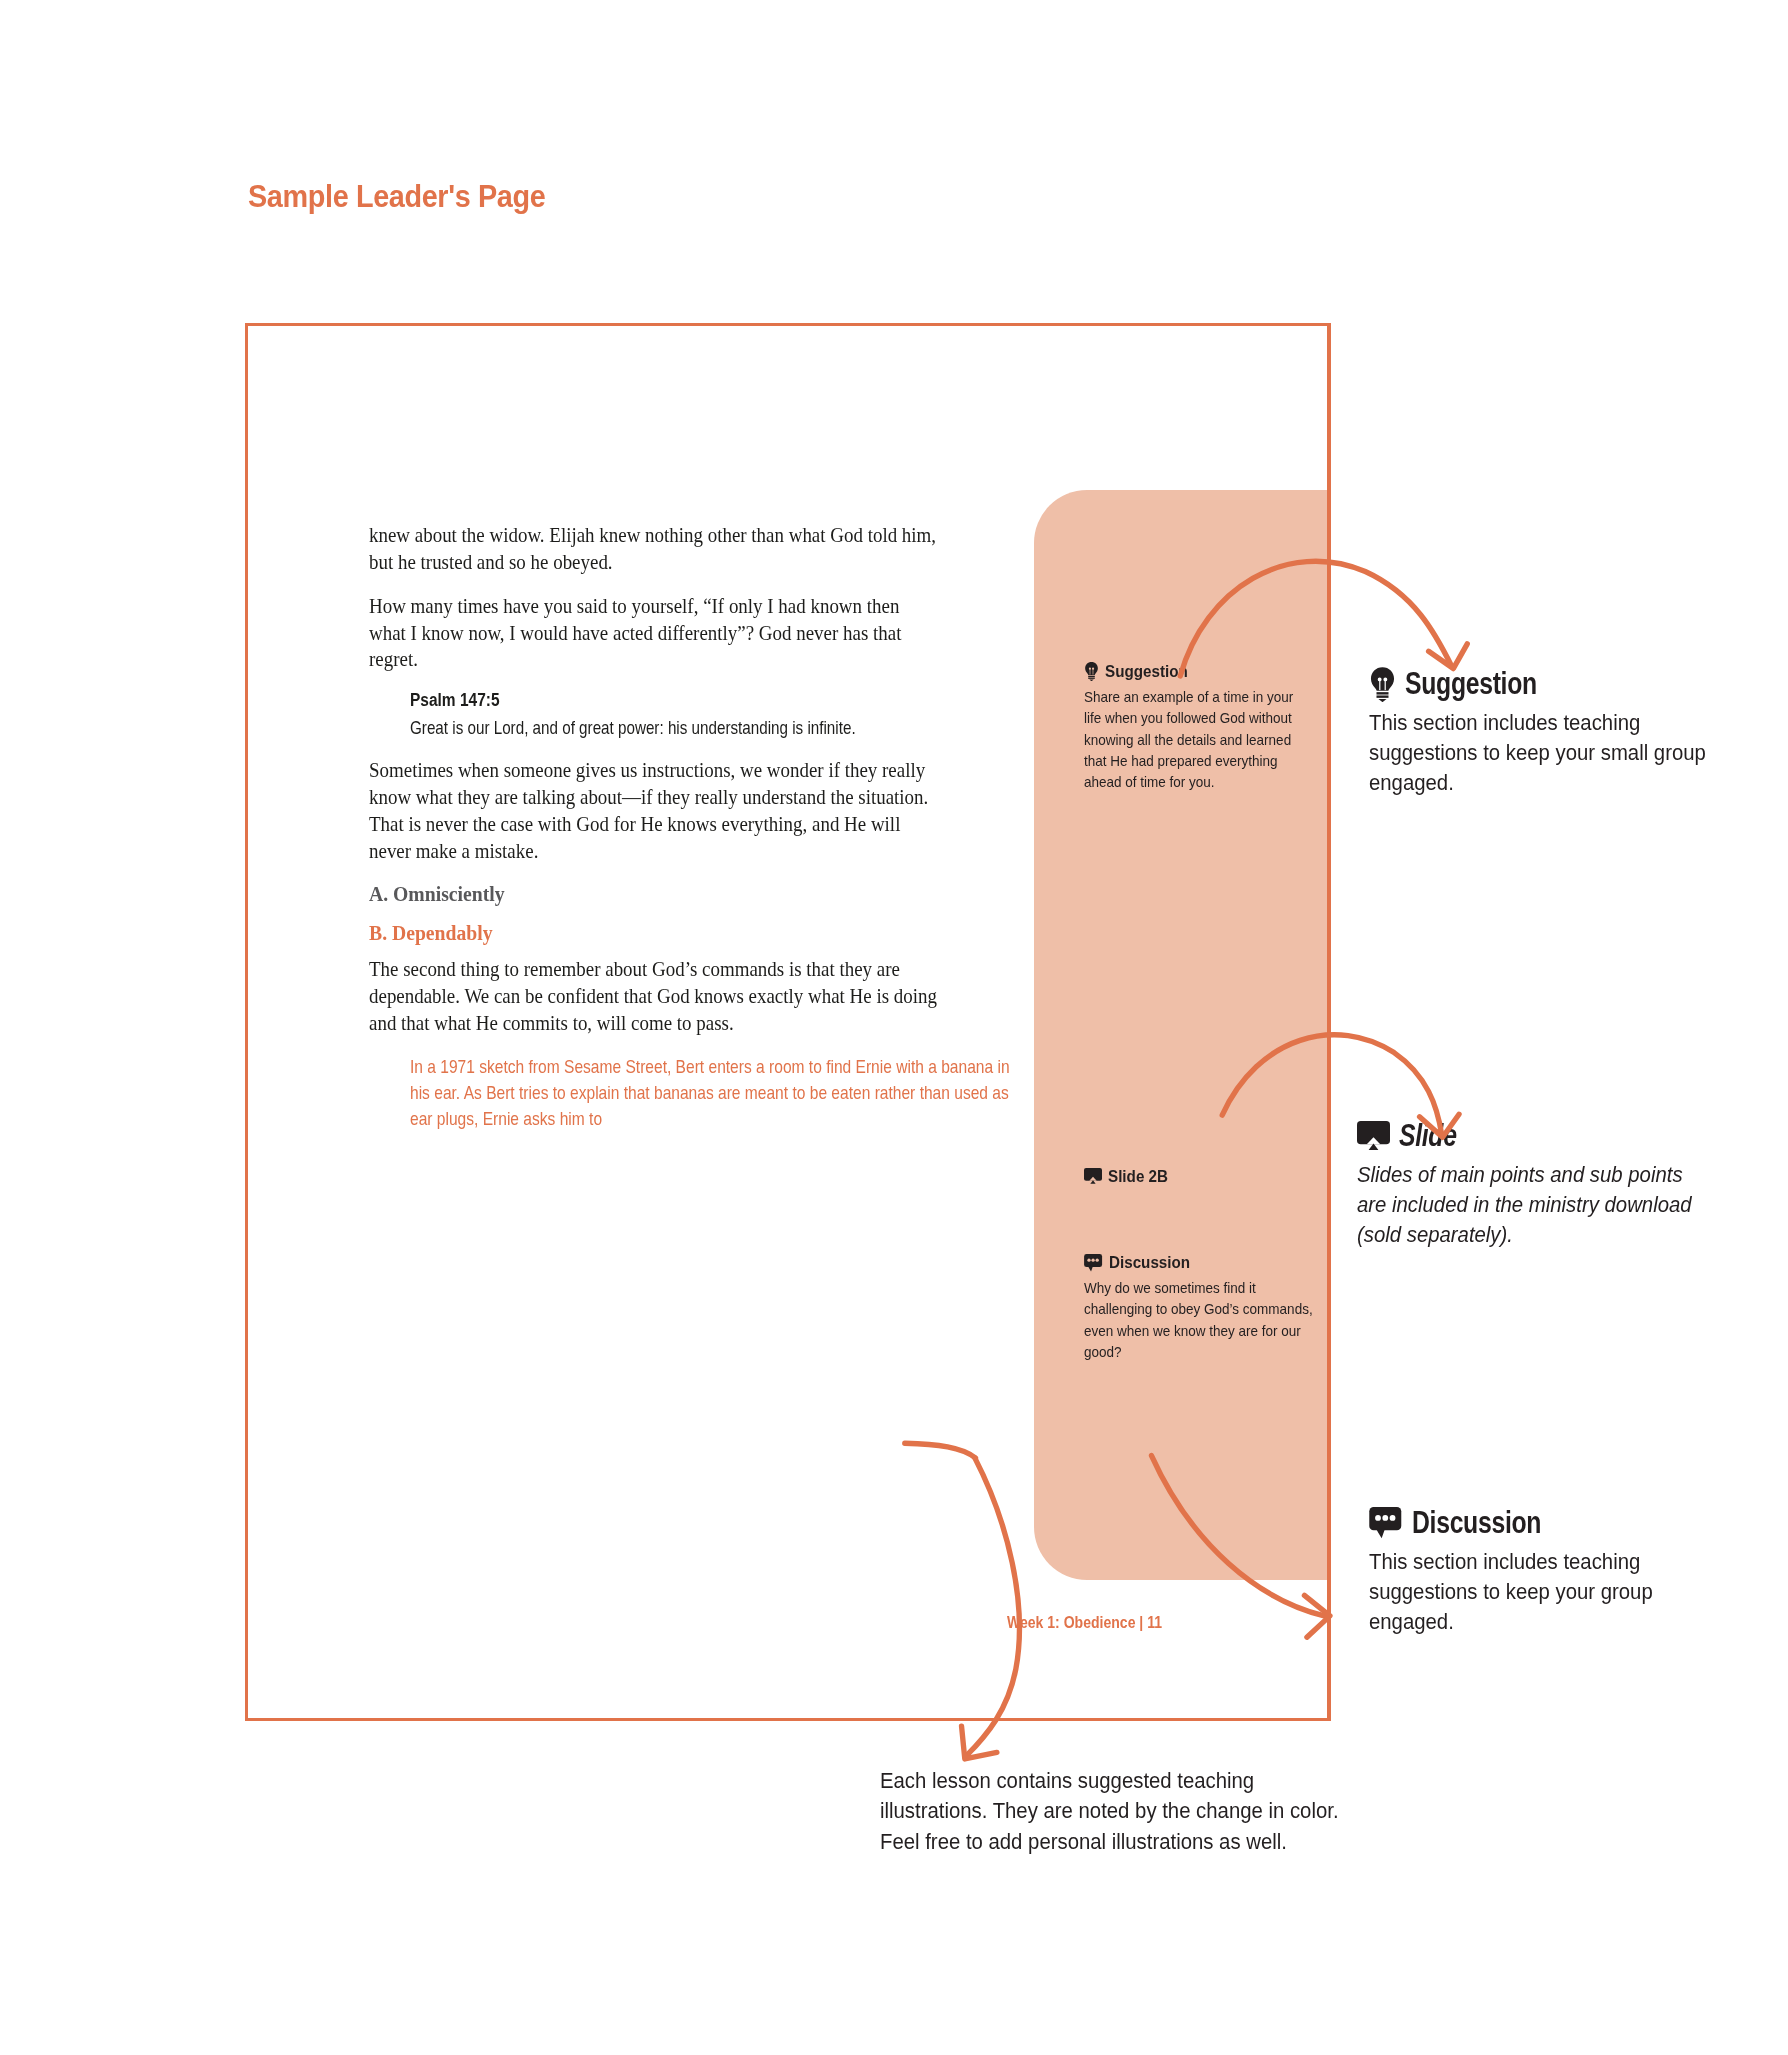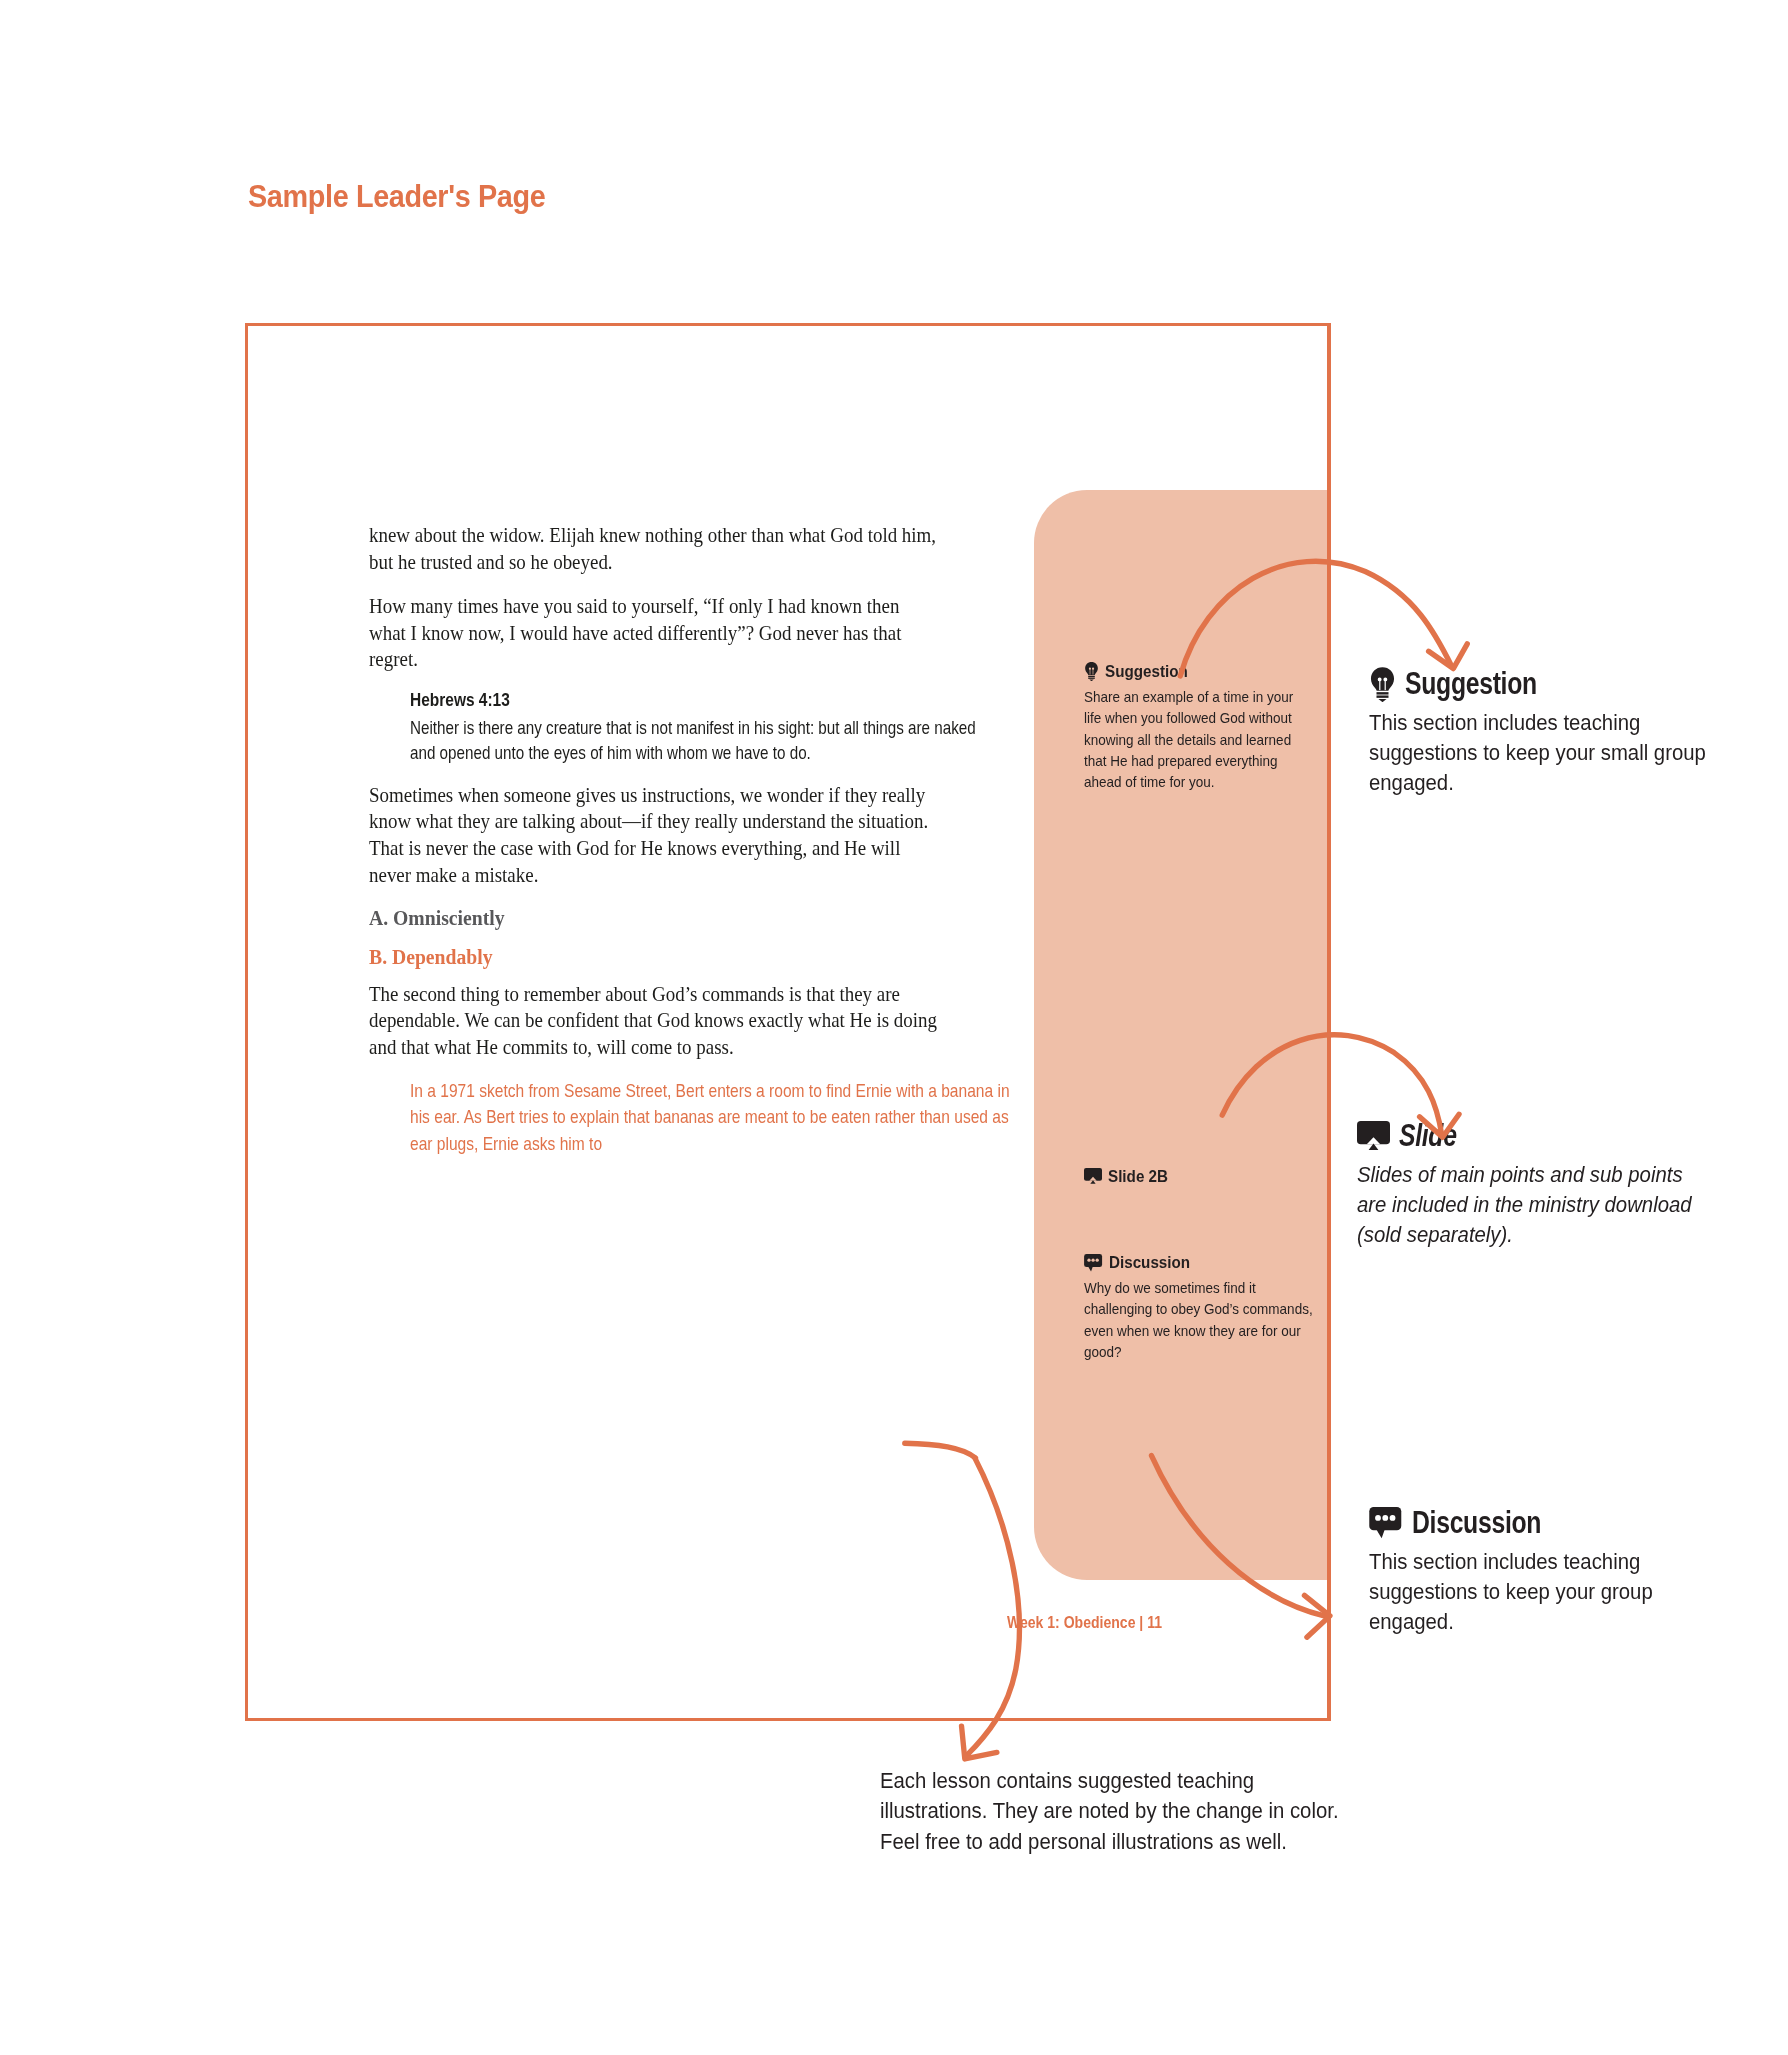--- a/index.html
+++ b/index.html
@@ -222,25 +222,25 @@
 <div class="peach-panel"></div>
 
 <div class="frame-right-edge"></div>
 
 <div class="body-col">
 
   <p class="p-serif">knew about the widow. Elijah knew nothing other than what God told him, but he trusted and so he obeyed.</p>
 
   <p class="p-serif">How many times have you said to yourself, “If only I had known then what I know now, I would have acted differently”? God never has that regret.</p>
 
-
   <div class="scripture">
-    <div class="scripture-ref">Hebrews 4:13</div>
-    <div class="scripture-text">Neither is there any creature that is not manifest in his sight: but all things are naked and opened unto the eyes of him with whom we have to do.</div>
-  </div>
+    <div class="scripture-ref">Psalm 147:5</div>
+    <div class="scripture-text">Great is our Lord, and of great power: his understanding is infinite.</div>
+  </div>
+
 
   <p class="p-serif">Sometimes when someone gives us instructions, we wonder if they really know what they are talking about—if they really understand the situation. That is never the case with God for He knows everything, and He will never make a mistake.</p>
 
   <div class="outline-pt outline-a">A. Omnisciently</div>
   <div class="outline-pt outline-b">B. Dependably</div>
 
   <p class="p-serif">The second thing to remember about God’s commands is that they are dependable. We can be confident that God knows exactly what He is doing and that what He commits to, will come to pass.</p>
 
   <div class="illus-para">In a 1971 sketch from Sesame Street, Bert enters a room to find Ernie with a banana in his ear. As Bert tries to explain that bananas are meant to be eaten rather than used as ear plugs, Ernie asks him to</div>
 </div>

